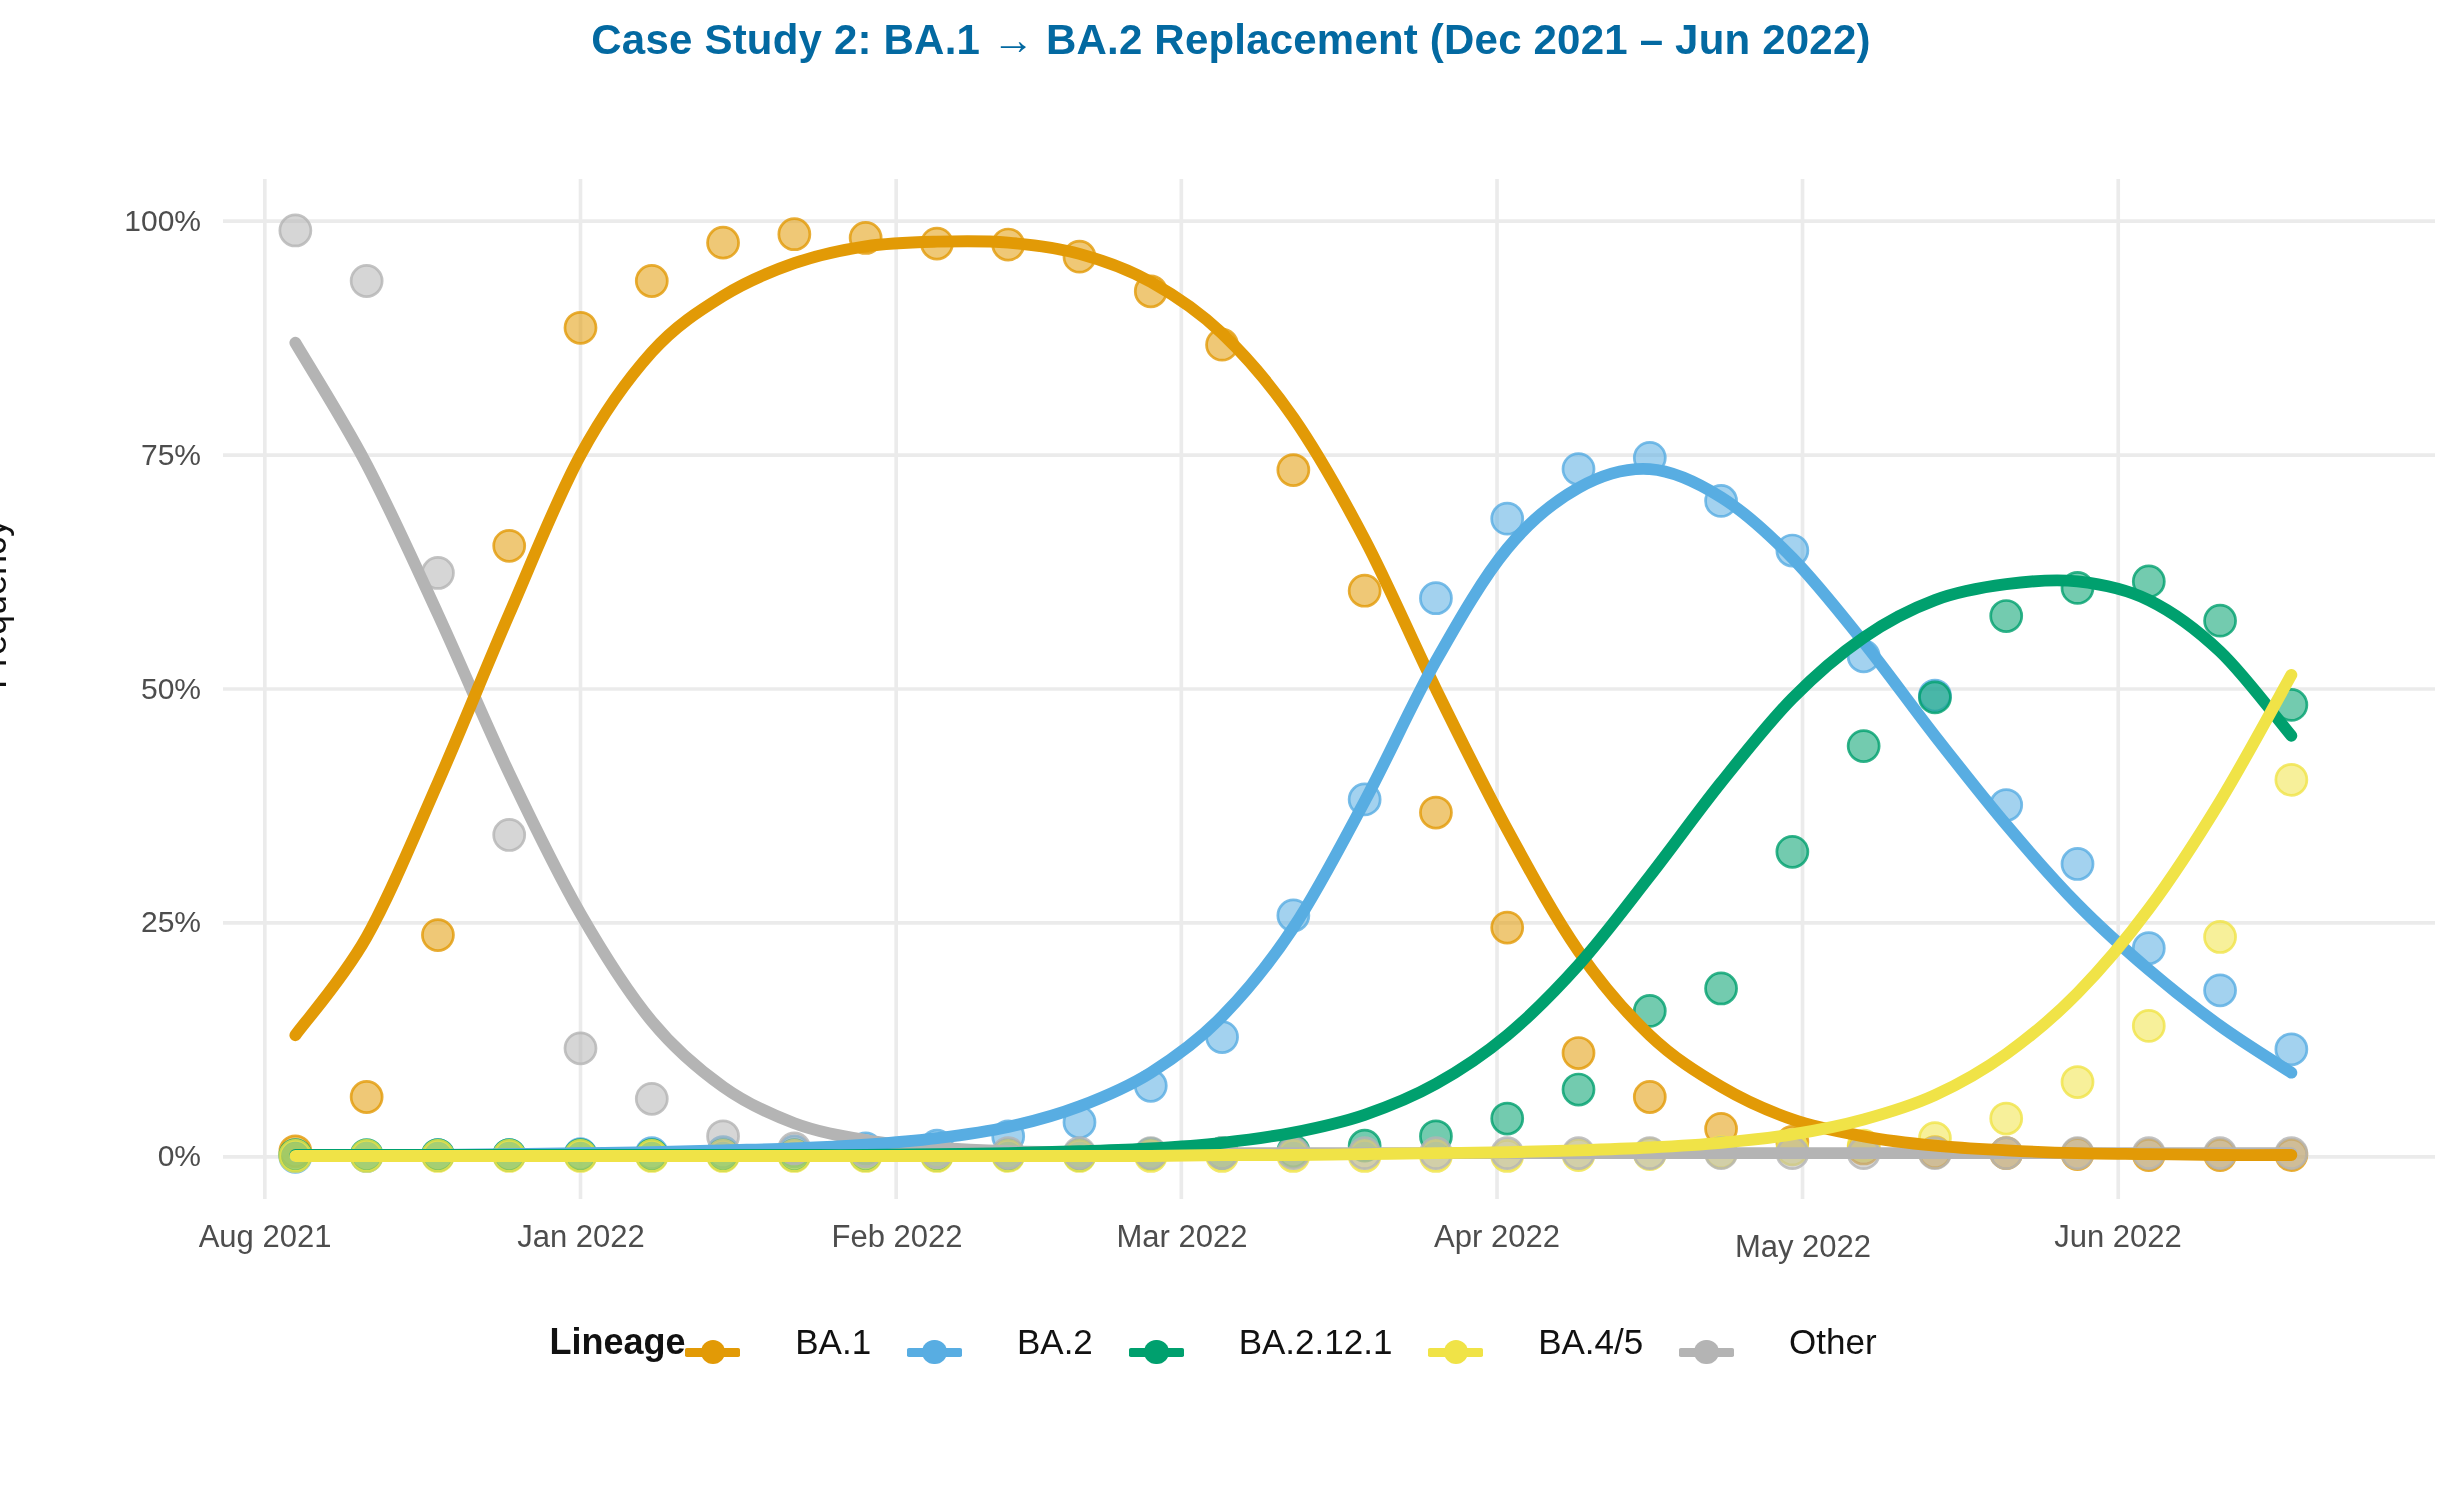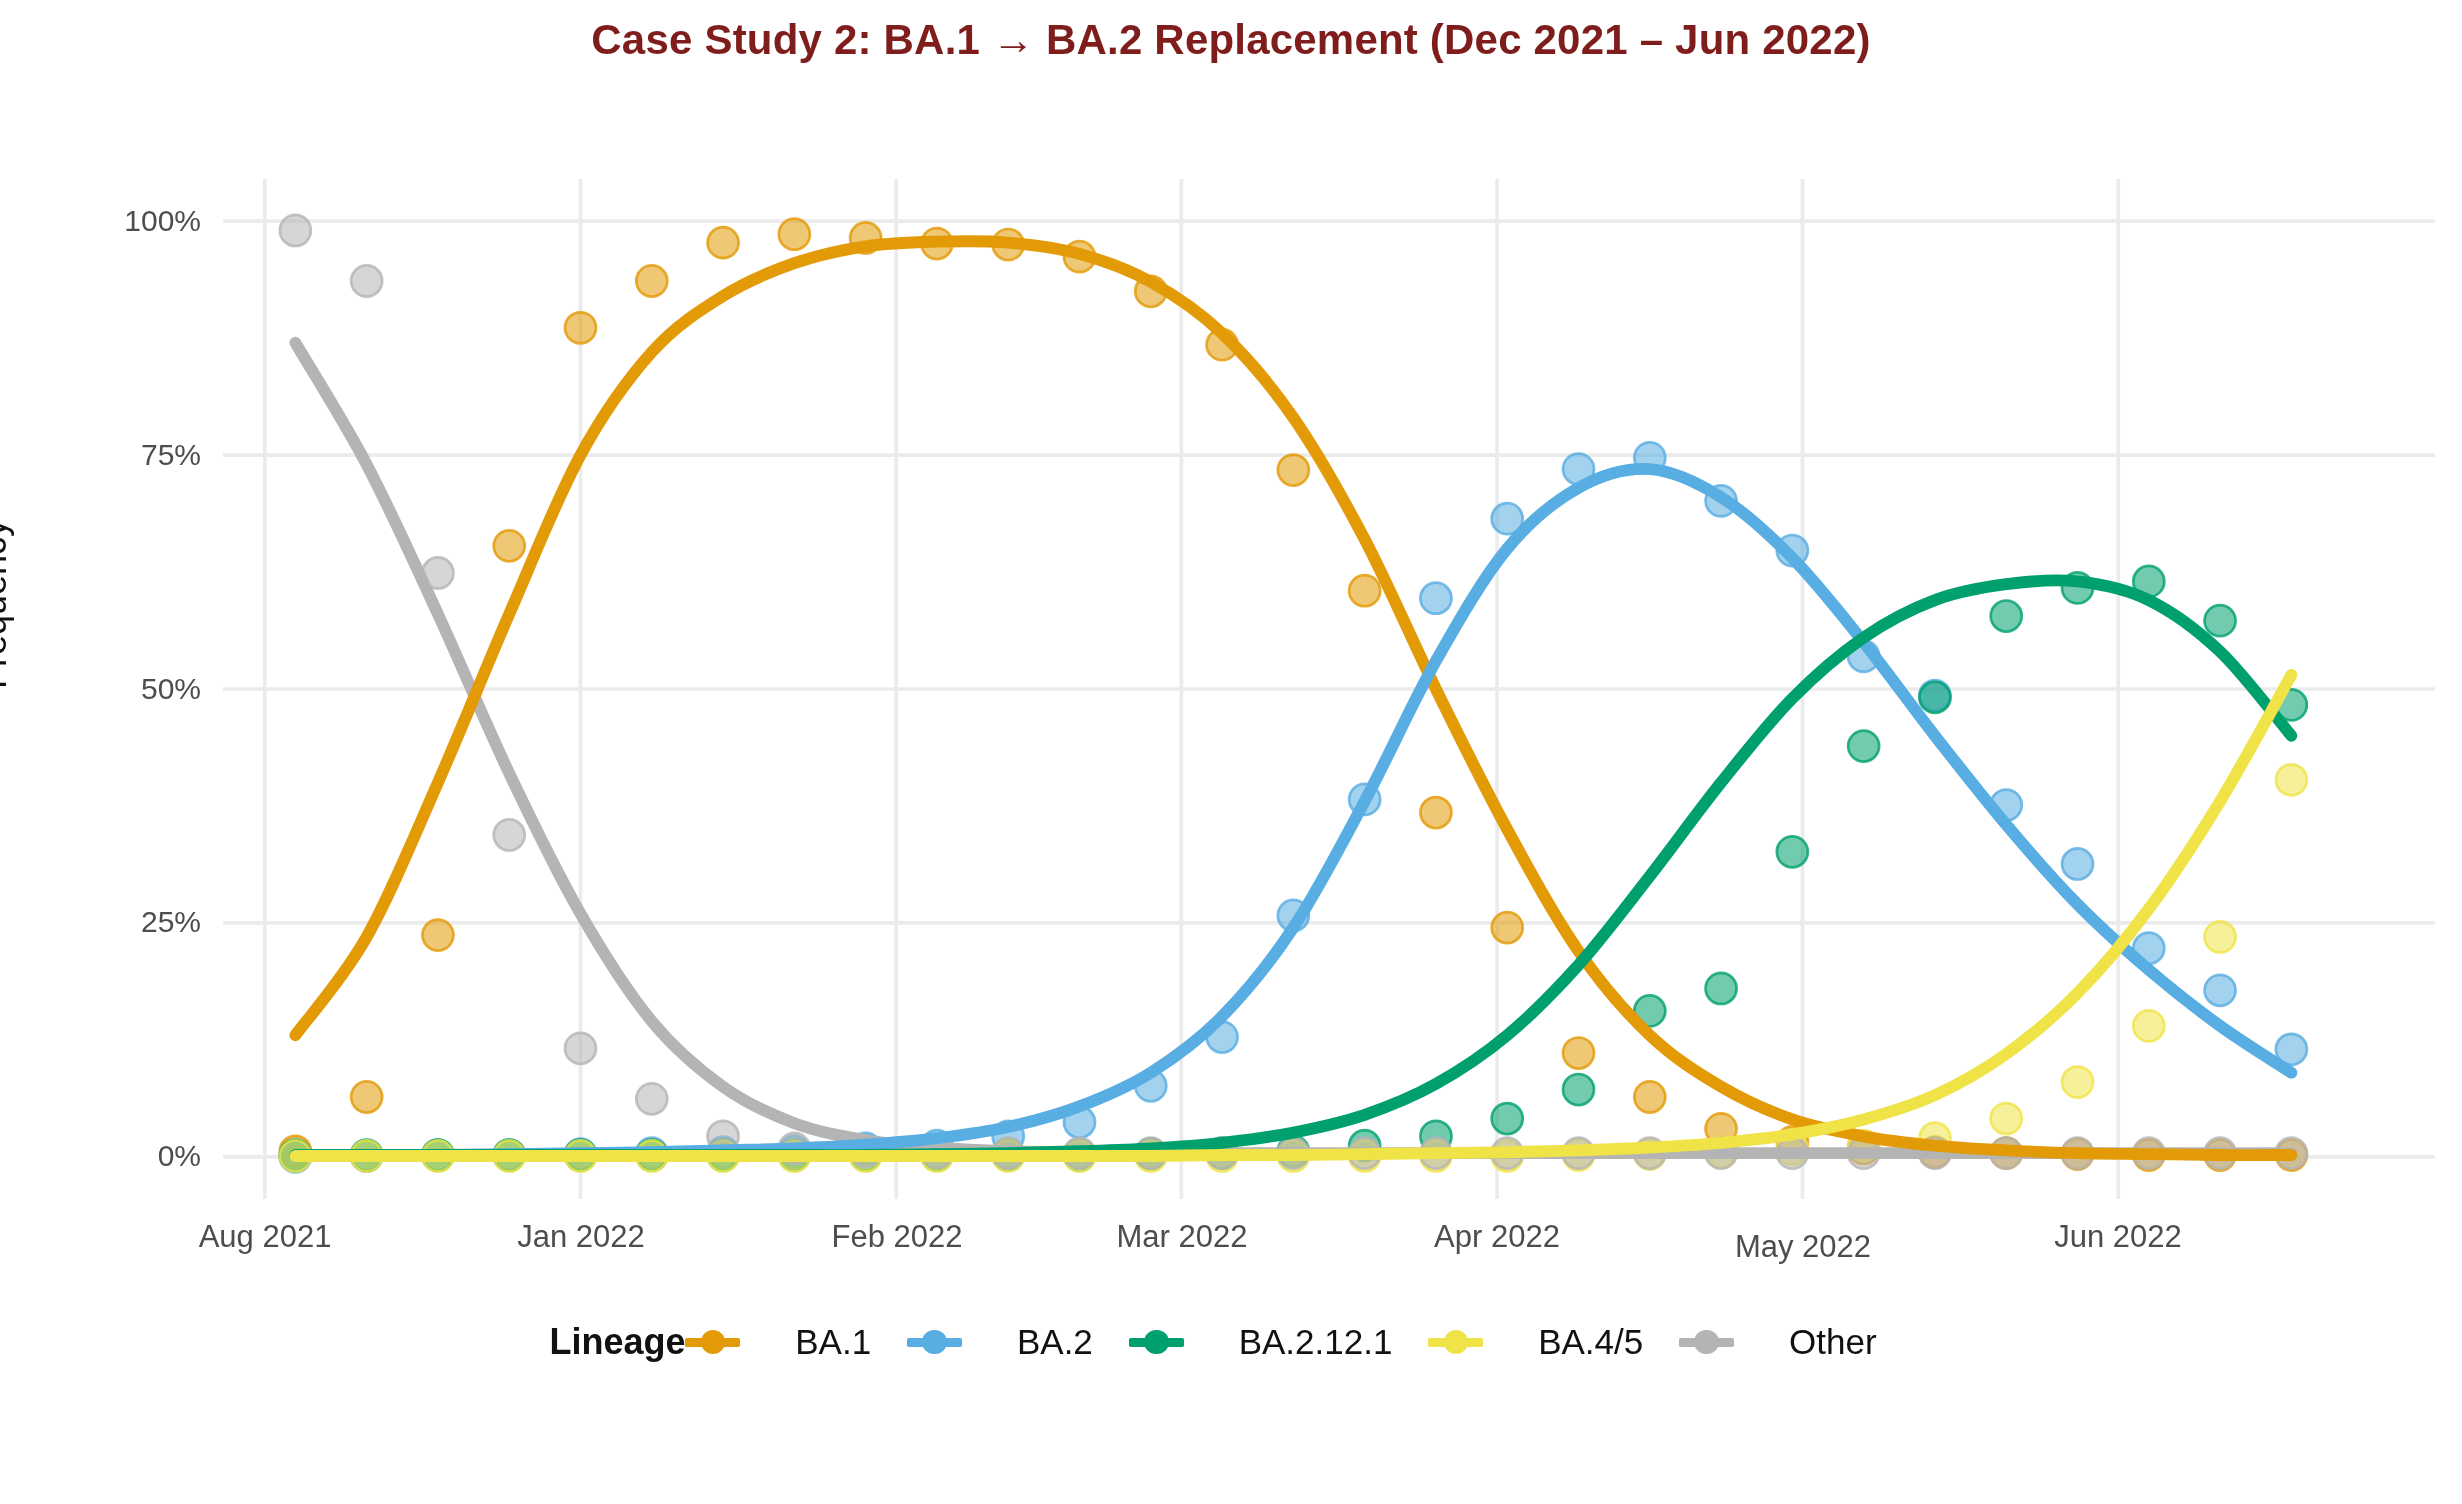--- a/index.html
+++ b/index.html
@@ -7,21 +7,21 @@
     width:2462px;height:1505px;
     background:#ffffff;
     font-family:"Liberation Sans","DejaVu Sans",sans-serif;
     overflow:hidden;
   }
   #root{position:relative;width:2462px;height:1505px;}
 
   .title{
     position:absolute;left:0;top:16.4px;width:2462px;
     text-align:center;
-    font-size:42px;font-weight:bold;color:#7f1d1d;
+    font-size:42px;font-weight:bold;color:#0369a1;
     letter-spacing:0.2px;
   }
   .subtitle{
     position:absolute;left:0;top:89px;width:2462px;
     text-align:center;
     font-size:33px;color:#555555;
   }
 
   
   #plot{
@@ -64,21 +64,21 @@
 
   
   #legend{
     position:absolute;left:0;top:1321px;width:2462px;
     display:flex;align-items:center;justify-content:center;
     gap:0px;
   }
   .legend-title{
     font-size:36px;font-weight:bold;color:#111111;
   }
-  .legend-item{display:flex;align-items:center;margin-right:36px;gap:42px;}
+  .legend-item{display:flex;align-items:flex-end;margin-right:36px;gap:42px;}
   .legend-key{
     position:relative;width:55px;height:20px;margin-right:12.8px;
     display:flex;align-items:center;justify-content:center;
   }
   .legend-bar{position:absolute;left:0;top:6.4px;width:55px;height:8.2px;border-radius:1.8px;}
   .legend-dot{position:relative;width:24.6px;height:24.6px;border-radius:50%;}
   .legend-label{font-size:35px;color:#111111;white-space:nowrap;}
 
   .caption{
     position:absolute;left:212px;top:1417px;

